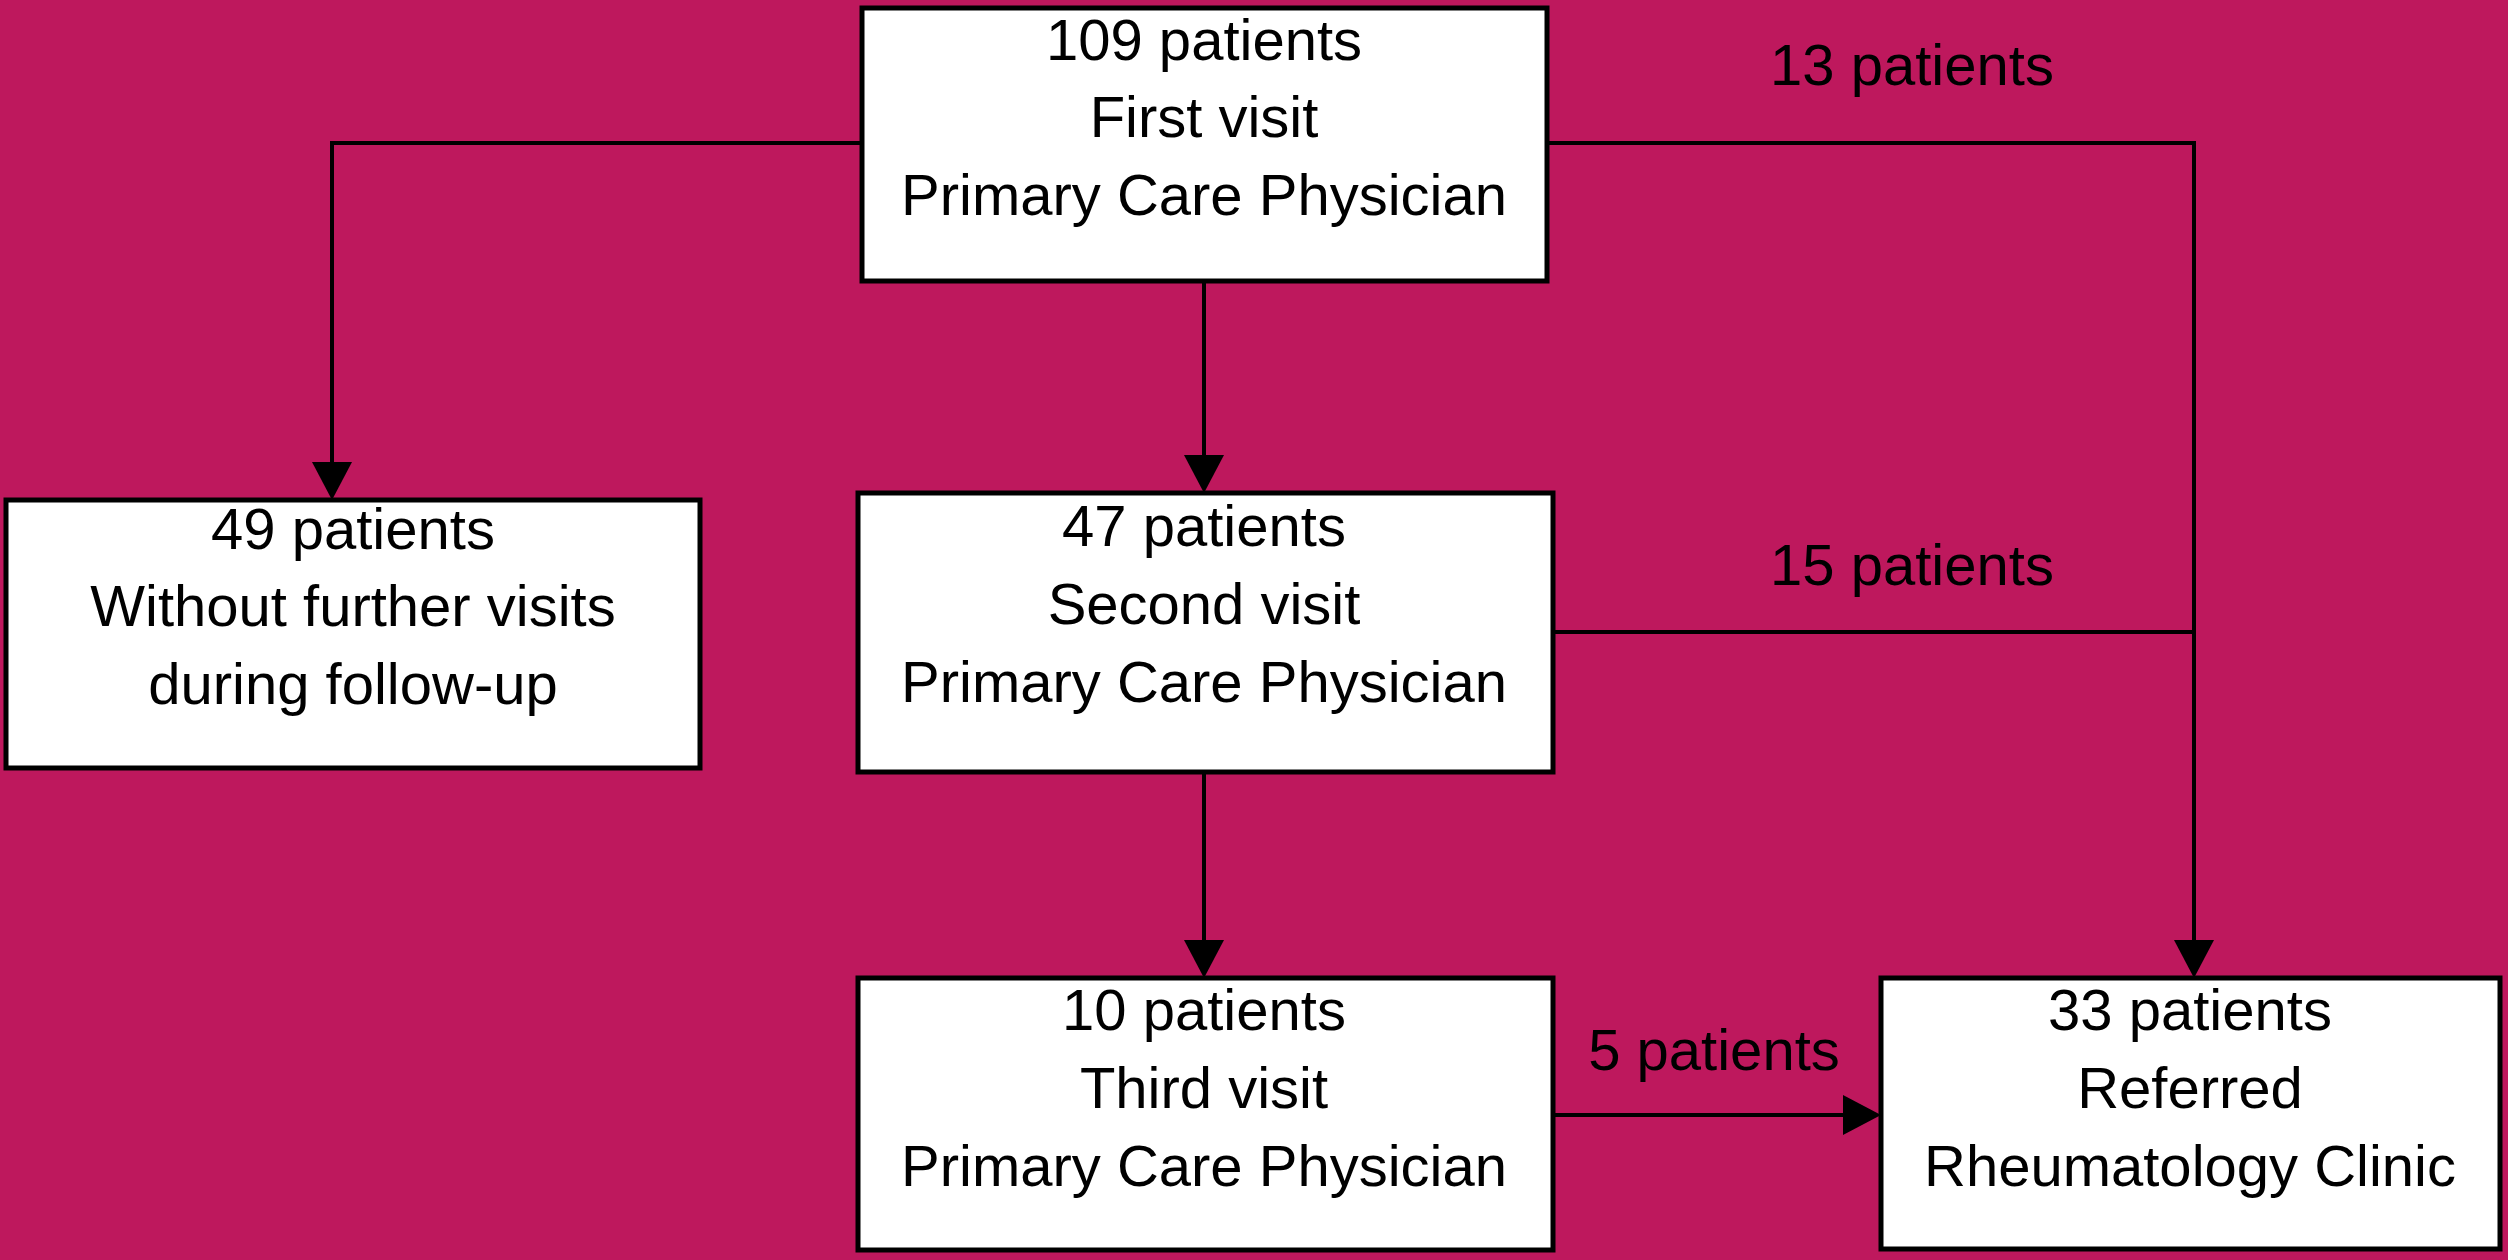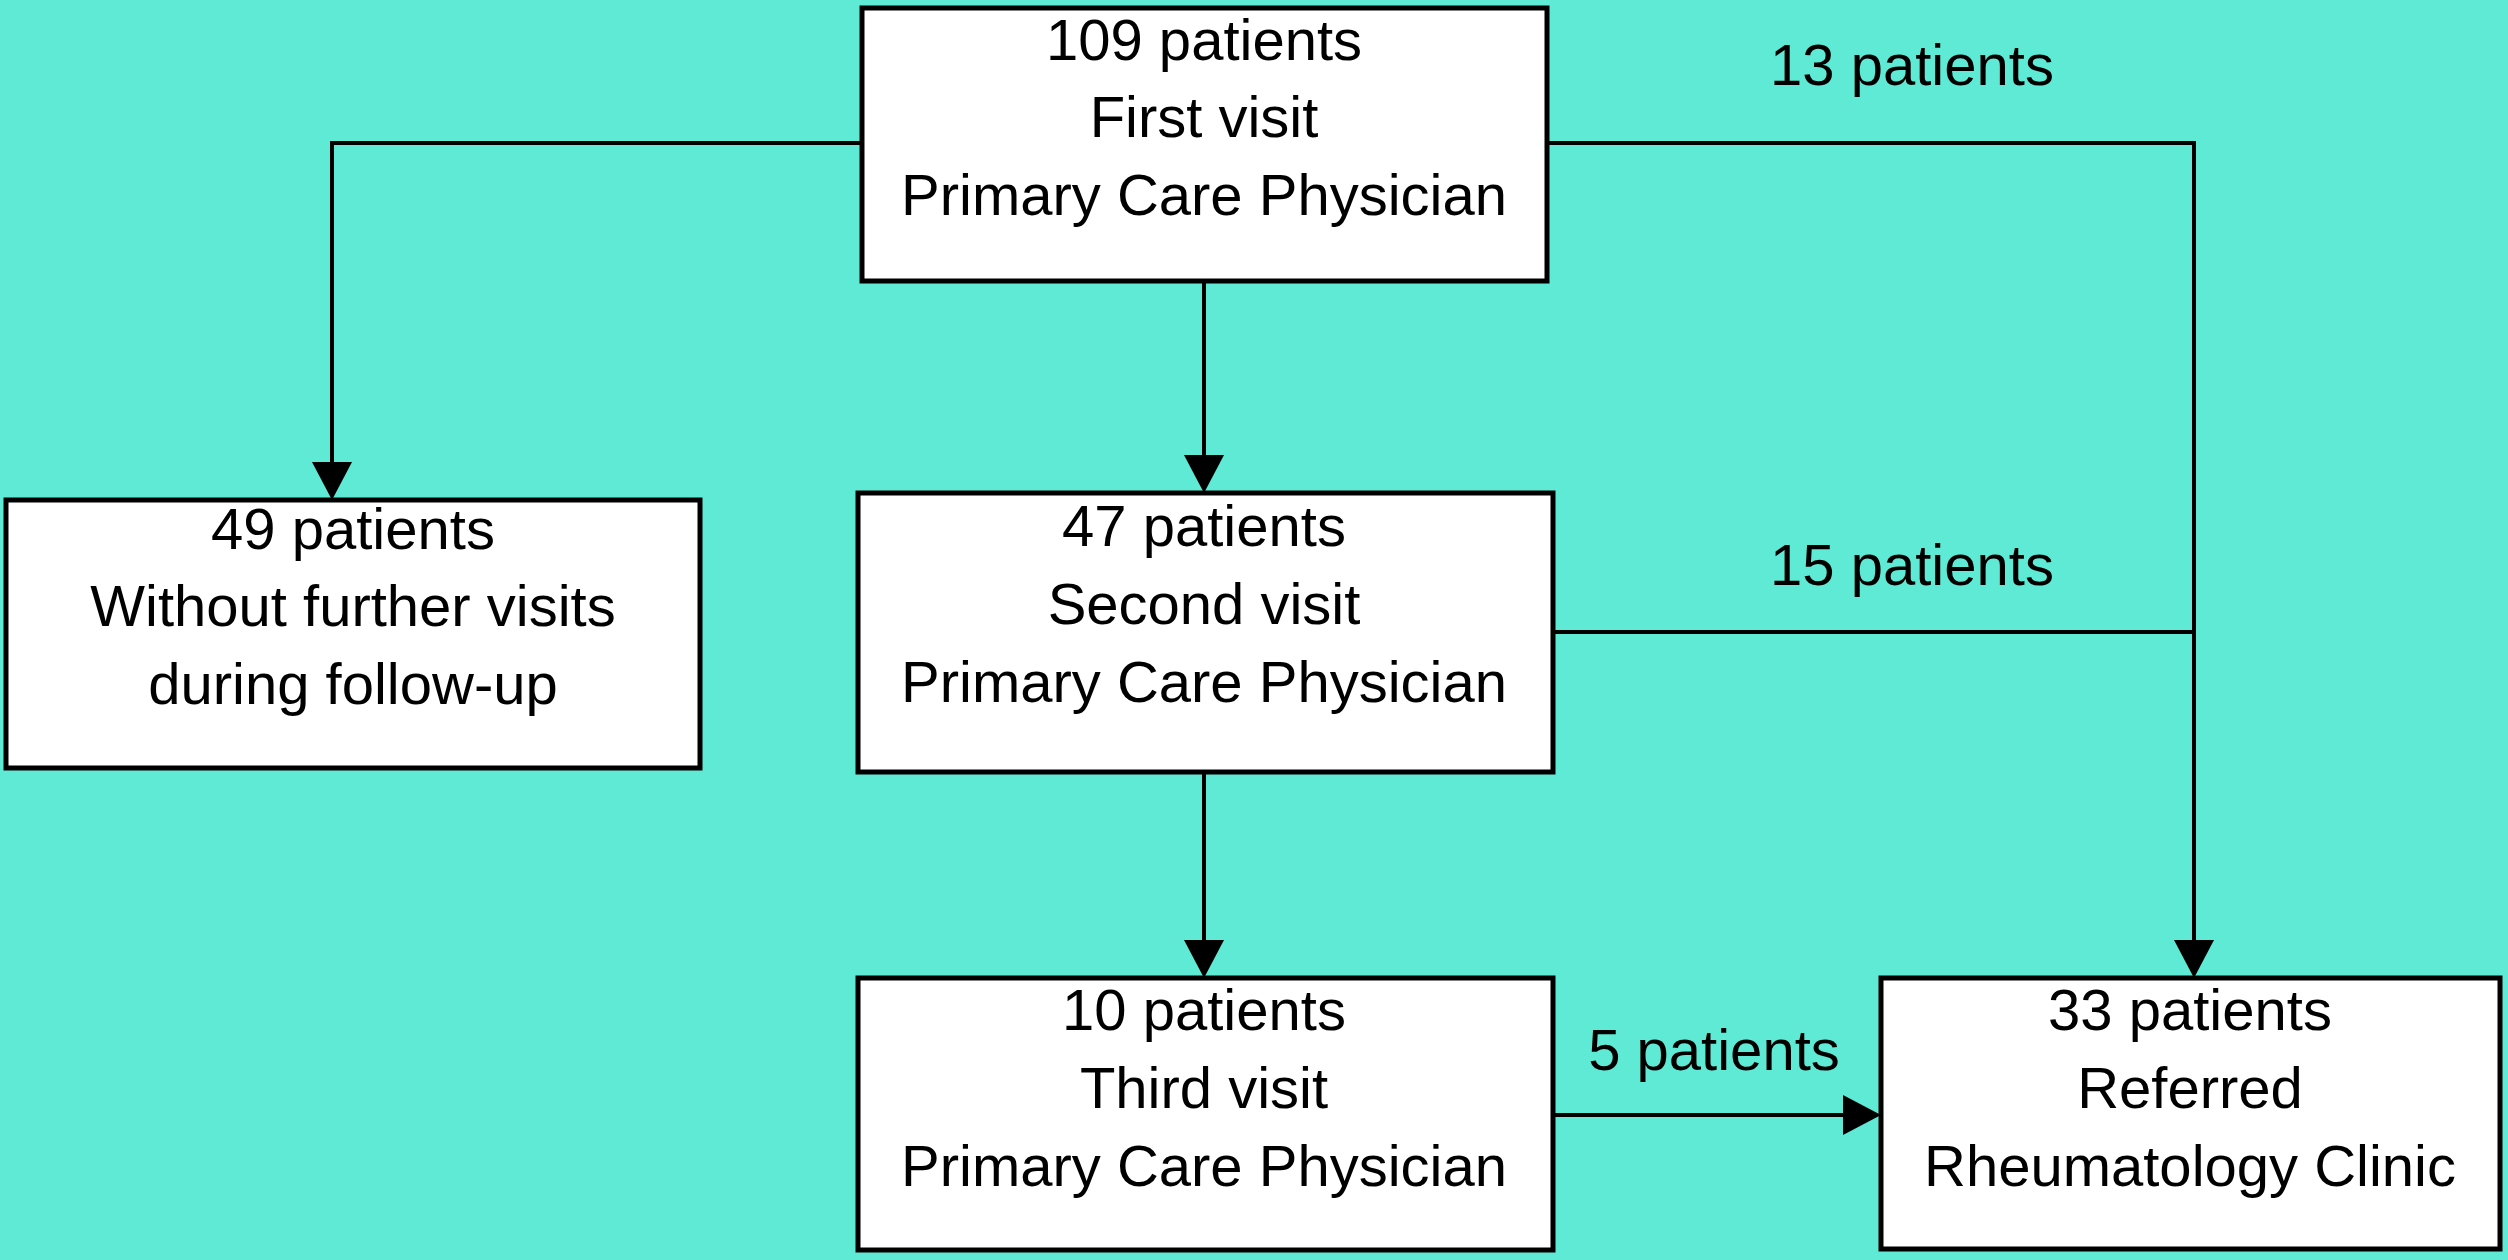--- a/index.html
+++ b/index.html
@@ -10,21 +10,21 @@
   body {
     width: 2508px;
     height: 1260px;
     overflow: hidden;
     font-family: "Liberation Sans", sans-serif;
   }
   #flowchart-root {
     position: relative;
     width: 2508px;
     height: 1260px;
-    background: #5eead4;
+    background: #be185d;
   }
   svg.flow-svg {
     position: absolute;
     top: 0;
     left: 0;
     width: 2508px;
     height: 1260px;
     display: block;
   }
   .node-box {

